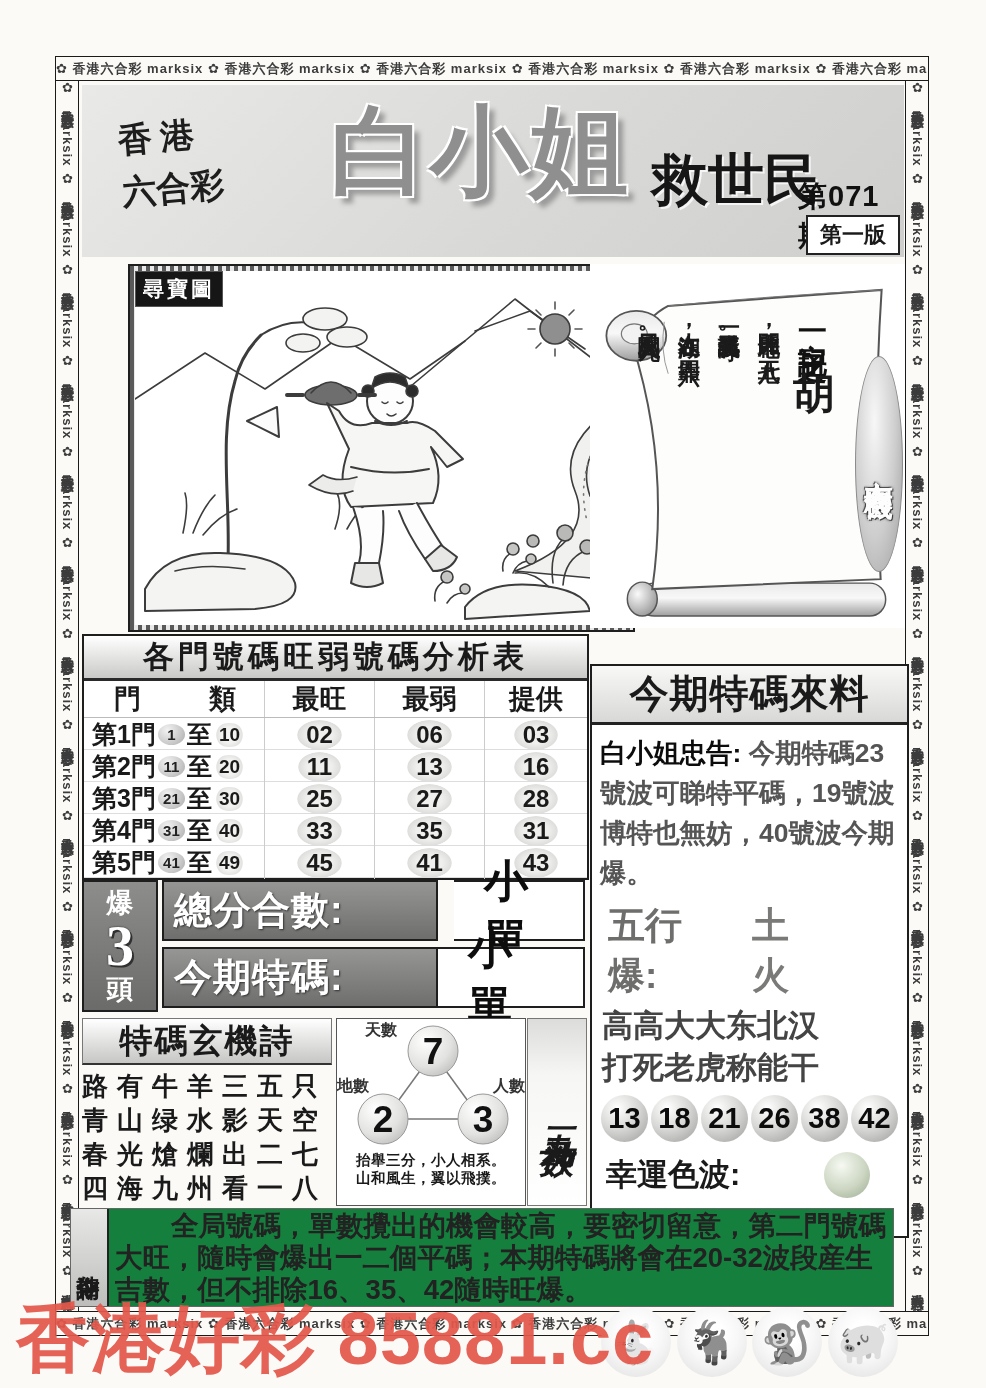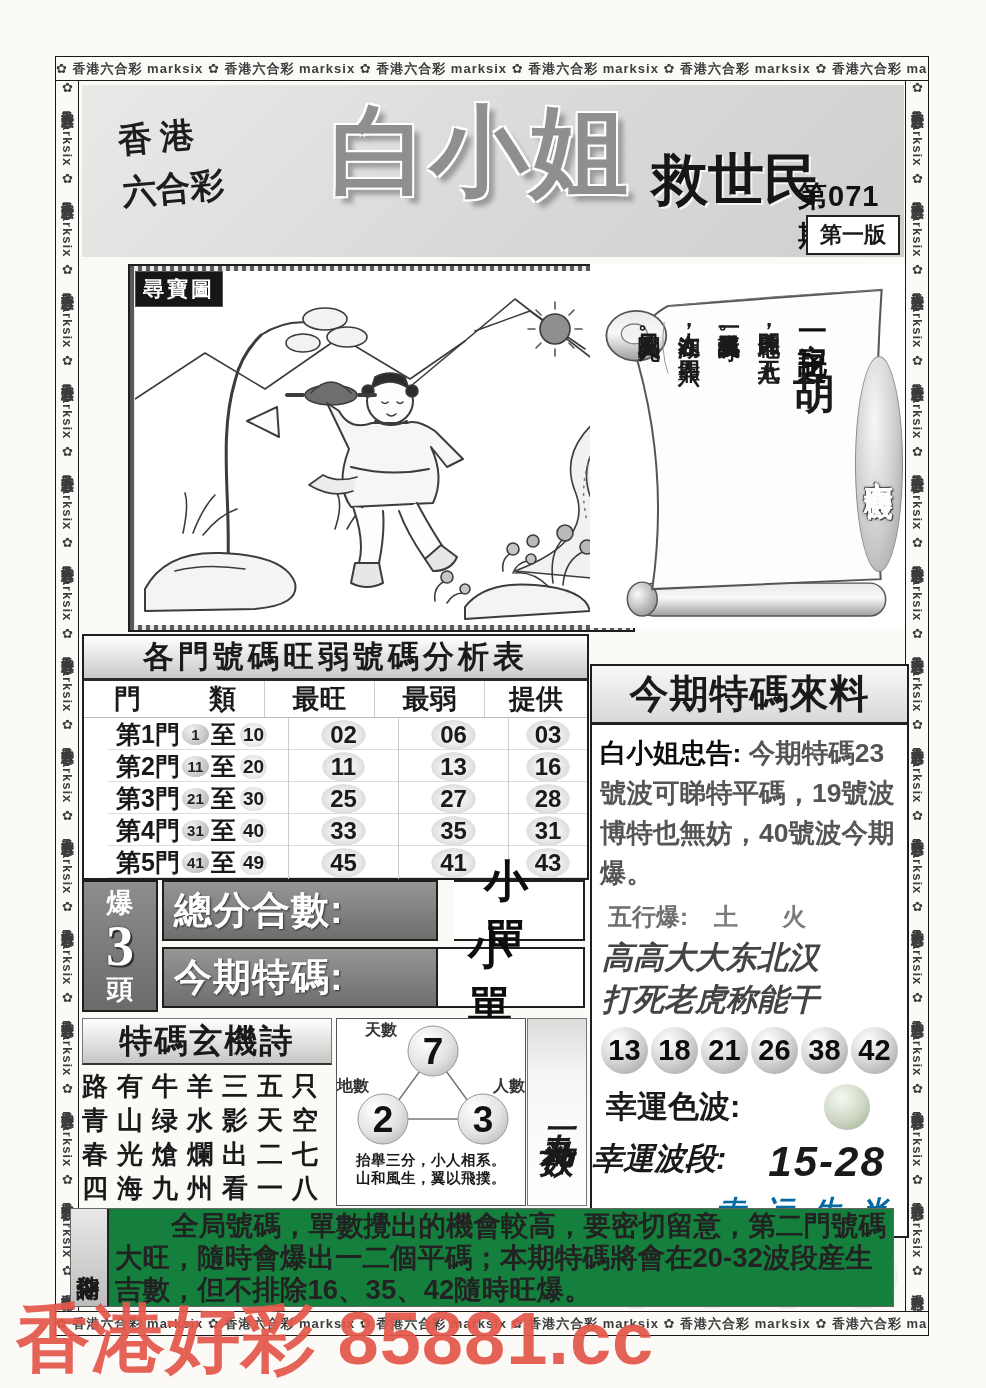--- a/index.html
+++ b/index.html
@@ -47,21 +47,21 @@
         border:1px solid #8a8a8a;display:flex;align-items:center;justify-content:center;}
   .oval span{writing-mode:vertical-rl;text-orientation:upright;font-size:29px;font-weight:900;color:#fdfdfd;
         text-shadow:0 0 3px #333,1px 1px 0 #444,-1px -1px 0 #666;letter-spacing:3px;}
 
   
   .analysis{position:absolute;left:82px;top:634px;width:503px;height:242px;border:2px solid #1e1e1e;background:#fff;}
   .atitle{height:42px;line-height:42px;text-align:center;font-size:31px;font-weight:900;letter-spacing:4px;
           background:linear-gradient(#ffffff,#c9c9c7);border-bottom:3px solid #2a2a2a;}
   .thead,.trow{display:grid;grid-template-columns:180px 110px 110px 1fr;align-items:center;}
   .thead{height:36px;font-size:27px;font-weight:900;border-bottom:1px solid #bbb;}
-  .trow{height:31px;font-size:24px;font-weight:bold;border-bottom:1px solid #ddd;margin-left:24px;}
+  .trow{height:31px;font-size:24px;font-weight:bold;border-bottom:1px solid #ddd;}
   .tc{text-align:center;}
   .tc + .tc{border-left:1px solid #ccc;height:100%;display:flex;align-items:center;justify-content:center;}
   .cat{display:flex;align-items:center;justify-content:flex-start;padding-left:8px;gap:2px;}
   .hcat{display:flex;justify-content:space-between;padding:0 28px 0 30px;}
   .door{font-weight:900;font-size:25px;}
   .badge{display:inline-flex;align-items:center;justify-content:center;width:27px;height:21px;border-radius:50%;
          background:radial-gradient(circle at 35% 30%,#f2f2f2,#c9c9c9 60%,#a9a9a9);font-size:15px;font-weight:bold;color:#222;}
   .zhi{font-weight:900;font-size:25px;}
   .tonum{font-size:19px;font-weight:bold;padding:1px 5px;border-radius:50%;
          background:radial-gradient(circle,#f2f2f0 40%,#e2e2e0 65%,transparent 70%);}
@@ -97,23 +97,23 @@
   .sidelabel{position:absolute;left:527px;top:1018px;width:58px;height:186px;border:1px solid #777;
              background:linear-gradient(180deg,#dcdcda,#f6f6f4 30%,#ffffff);display:flex;align-items:center;justify-content:center;}
   .sidelabel span{writing-mode:vertical-rl;text-orientation:upright;font-size:34px;font-weight:900;font-style:italic;letter-spacing:6px;}
 
   
   .special{position:absolute;left:590px;top:664px;width:315px;height:570px;border:2px solid #1e1e1e;background:#fff;}
   .sptitle{height:56px;line-height:56px;text-align:center;font-size:39px;font-weight:900;letter-spacing:1px;
            background:linear-gradient(#f8f8f6,#d8d8d6);border-bottom:3px solid #222;}
   .advice{padding:8px 8px 2px 8px;font-size:26.5px;font-weight:900;line-height:40px;color:#555;}
   .advice b{color:#0c0c0c;}
-  .wuxing{padding:6px 0 0 16px;font-size:24px;font-weight:900;color:#6e6e6c;display:flex;}
+  .wuxing{padding:6px 0 0 16px;font-size:37px;font-weight:900;color:#6e6e6c;display:flex;}
   .wuxing .wv{margin-left:26px;letter-spacing:44px;color:#7a7a78;}
-  .hand{height:86px;padding:4px 10px 0 10px;font-style:italic;font-weight:700;color:#444;
+  .hand{height:86px;padding:4px 10px 0 10px;font-weight:700;color:#444;
         font-family:"Liberation Serif","DejaVu Serif",serif;}
   .hand div{font-size:31px;line-height:42px;display:flex;justify-content:space-between;}
   .balls{display:flex;justify-content:center;gap:3px;padding:4px 2px 0 2px;}
   .ball{width:47px;height:47px;border-radius:50%;display:flex;align-items:center;justify-content:center;
         background:radial-gradient(circle at 35% 28%,#ffffff,#d6d6d4 48%,#9b9b99);font-size:29px;font-weight:900;color:#0c0c0c;}
   .luckycolor{display:flex;align-items:center;padding:10px 0 0 14px;}
   .luckycolor .lcl{font-size:31px;font-weight:900;}
   .colorball{width:46px;height:46px;border-radius:50%;margin-left:84px;
         background:radial-gradient(circle at 38% 30%,#f6f9f2,#ccd6c2 55%,#9caa90);}
   .luckyrange{display:flex;align-items:flex-start;padding:8px 0 0 0;font-style:italic;}

